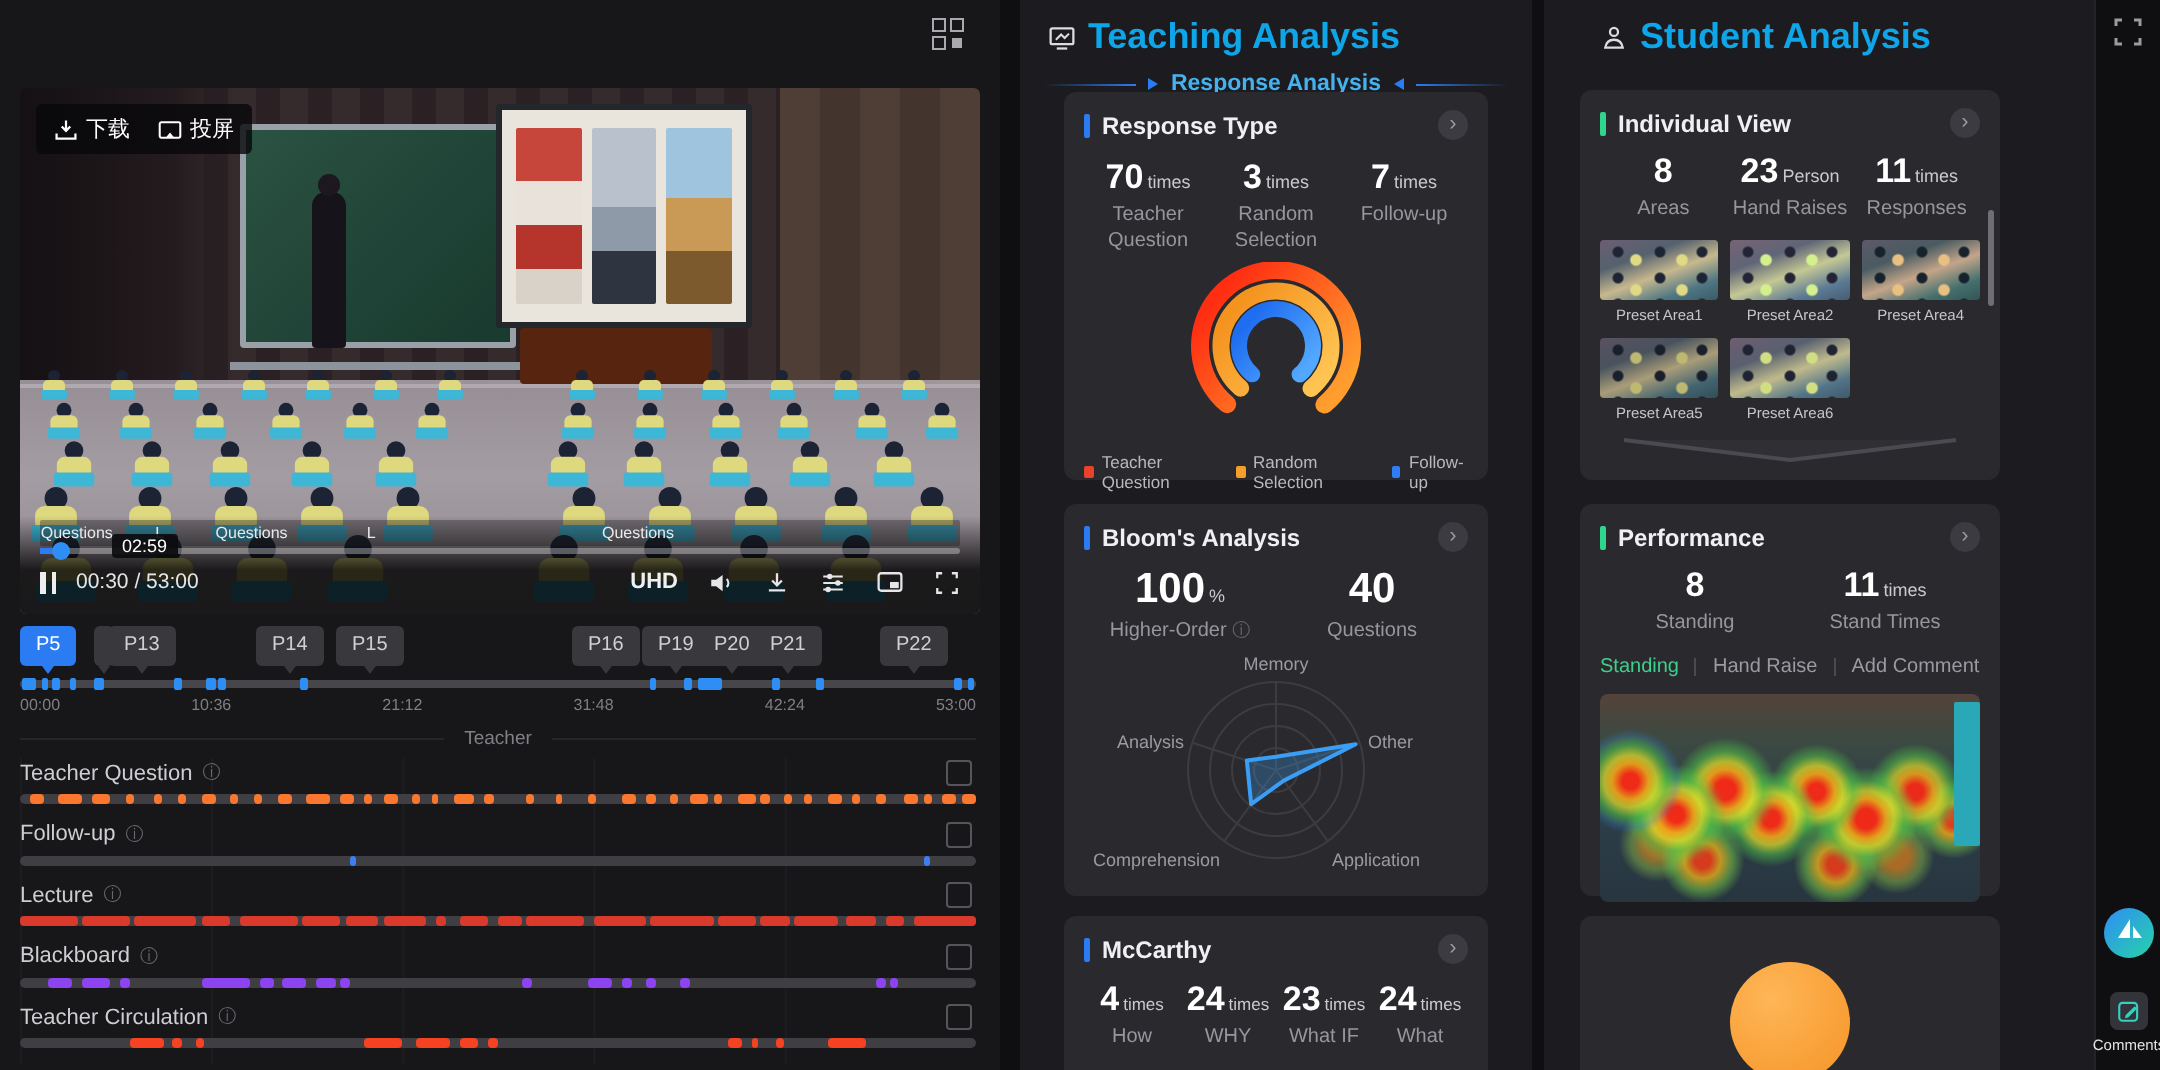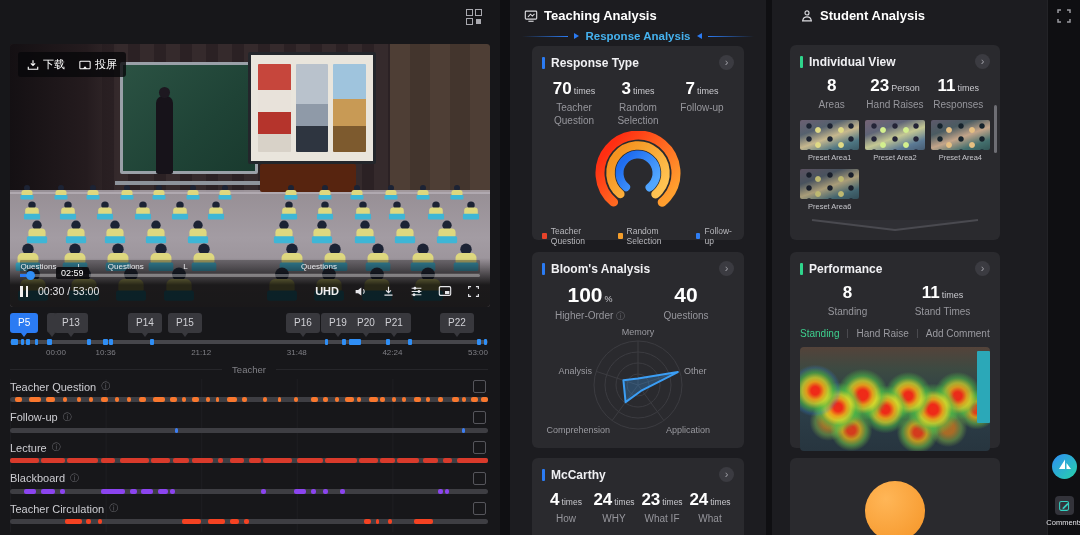--- a/index.html
+++ b/index.html
@@ -74,21 +74,21 @@
   .trk{position:relative;height:30.5px;}
   .trk-top{display:flex;align-items:center;gap:5px;font-size:11px;color:#cdcdd2;height:15px;}
   .info{font-size:9px;color:#66666c;line-height:1;}
   .chk{position:absolute;right:2px;top:1px;width:11px;height:11px;border:1px solid #55555b;border-radius:2px;cursor:pointer;}
   .trk-bar{position:relative;margin-top:3px;height:5px;background:#3e3e43;border-radius:3px;cursor:pointer;}
   .trk-bar i{position:absolute;top:0;height:5px;border-radius:2px;}
   
   .col{position:absolute;top:0;height:535px;background:#1c1c20;overflow:hidden;}
   .col-teach{left:510px;width:256px;}
   .col-student{left:772px;width:275px;}
-  .col-head{display:flex;align-items:center;gap:6px;padding:8px 0 0 14px;font-size:13px;font-weight:700;color:#ffffff;}
+  .col-head{display:flex;align-items:center;gap:6px;padding:8px 0 0 14px;font-size:18px;font-weight:700;color:#0ea5e9;}
   .tab-row{display:flex;align-items:center;justify-content:center;gap:6px;margin-top:7px;font-size:11.5px;font-weight:700;color:#45b2ef;cursor:pointer;}
   .tab-line-l{width:46px;height:1px;background:linear-gradient(90deg,transparent,#2b7bf3);}
   .tab-line-r{width:46px;height:1px;background:linear-gradient(270deg,transparent,#2b7bf3);}
   .arr-r{width:0;height:0;border-left:5px solid #2b7bf3;border-top:3.5px solid transparent;border-bottom:3.5px solid transparent;}
   .arr-l{width:0;height:0;border-right:5px solid #2b7bf3;border-top:3.5px solid transparent;border-bottom:3.5px solid transparent;}
   .card{position:absolute;background:#2a2a2e;border-radius:6px;padding:9px 10px;box-sizing:border-box;}
   .col-teach .card{left:22px;width:212px;}
   .col-student .card{left:18px;width:210px;}
   .card-head{display:flex;align-items:center;gap:6px;}
   .cbar{width:3px;height:12px;border-radius:1px;}
@@ -553,21 +553,21 @@
           <span style="left: 29.3%; width: 0.8%; display: block;"></span>
           <span style="left: 65.8%; width: 0.8%; display: block;"></span>
           <span style="left: 69.5%; width: 0.8%; display: block;"></span>
           <span style="left: 71%; width: 2.4%; display: block;"></span>
           <span style="left: 78.6%; width: 0.9%; display: block;"></span>
           <span style="left: 83.2%; width: 0.9%; display: block;"></span>
           <span style="left: 97.6%; width: 0.9%; display: block;"></span>
           <span style="left: 99.1%; width: 0.7%; display: block;"></span>
         </div>
       <div class="tl-labels">
-          <span style="left: 0%; margin-left: 36px;">00:00</span>
+          <span style="left: 0%;">00:00</span>
           <span style="left: 20%;">10:36</span>
           <span style="left: 40%;">21:12</span>
           <span style="left: 60%;">31:48</span>
           <span style="left: 80%;">42:24</span>
           <span style="left: 100%;">53:00</span>
         </div>
     </div>
     <div class="sec-head">
         <i></i>
         <span>Teacher</span>
@@ -870,20 +870,24 @@
           <div class="preset">
            <div class="pthumb"></div>
            <div class="pcap">Preset Area2</div>
          </div>
           <div class="preset">
            <div class="pthumb"></div>
            <div class="pcap">Preset Area4</div>
          </div>
           <div class="preset">
            <div class="pthumb"></div>
+           <div class="pcap">Preset Area5</div>
+         </div>
+          <div class="preset">
+           <div class="pthumb"></div>
            <div class="pcap">Preset Area6</div>
          </div>
         </div>
       <svg class="expander" width="170" height="14" viewBox="0 0 170 14">
           <path d="M2 2l83 10 83-10" fill="#2f2f34" stroke="#4a4a50" stroke-width="2" stroke-linejoin="round"></path>
         </svg>
       <i class="scrollbar"></i>
     </div>
 
     <div class="card" style="top:252px;height:196px;">

